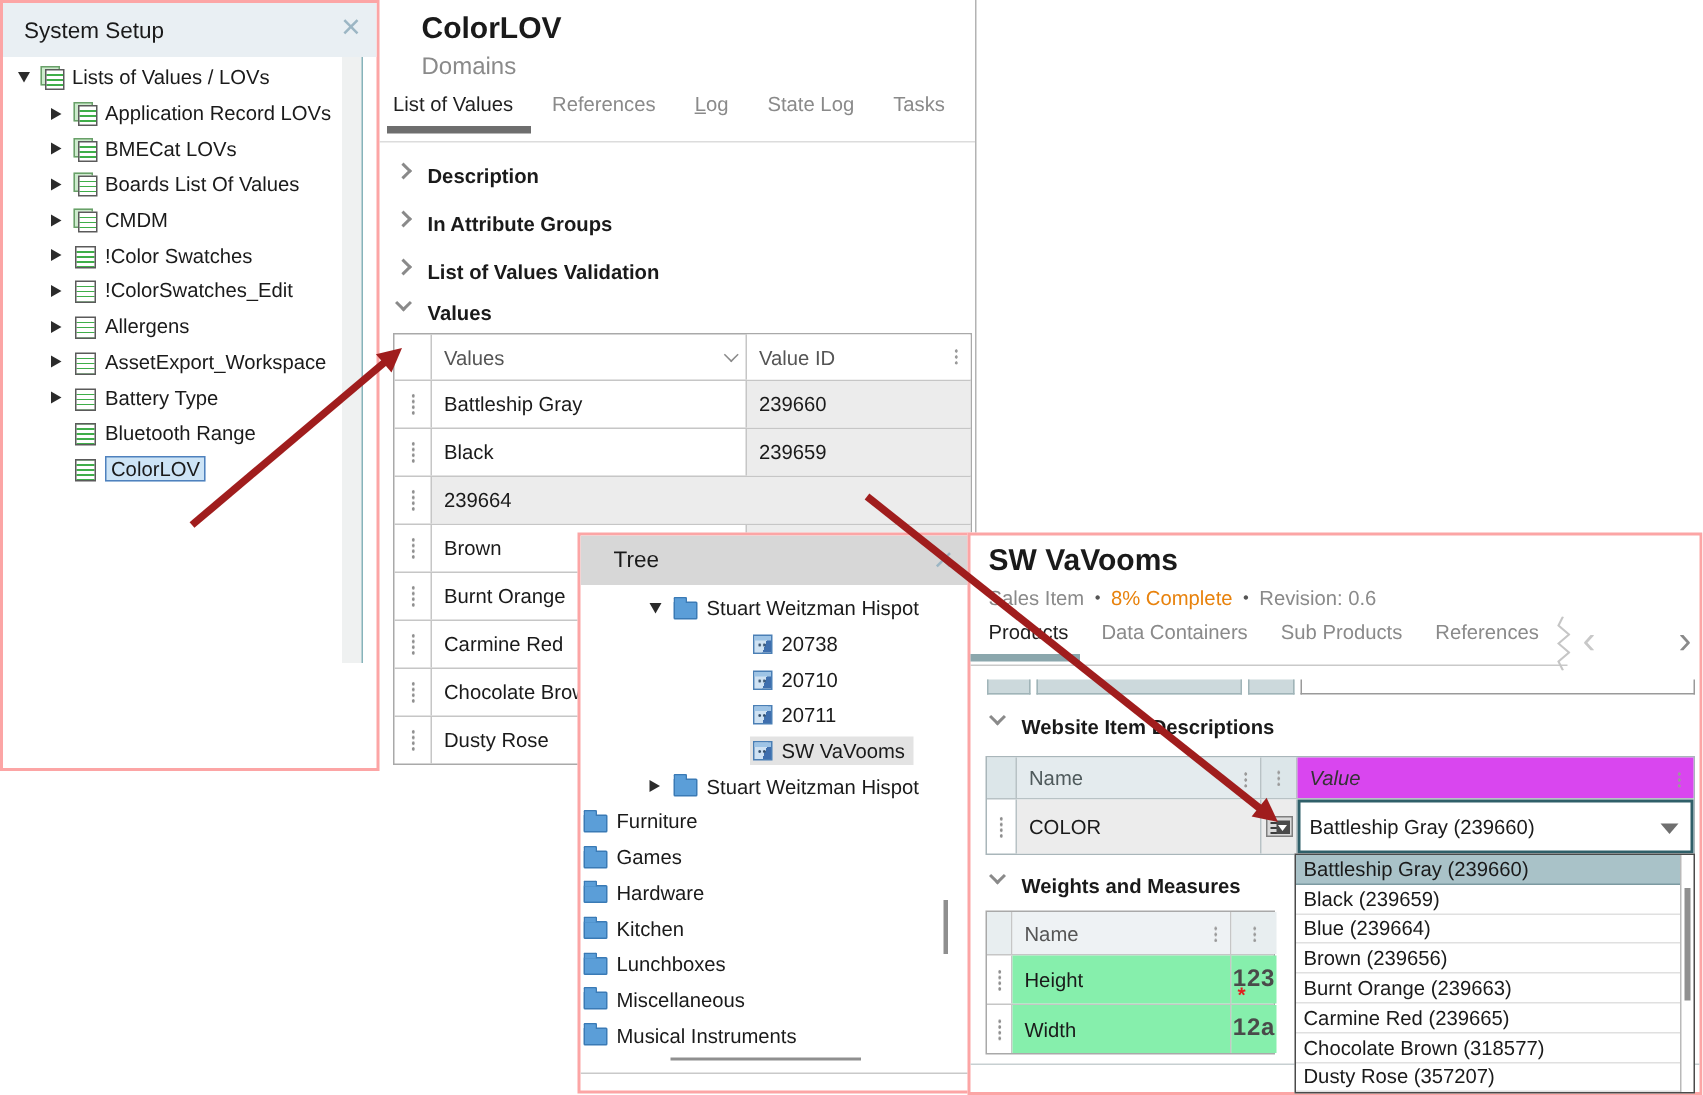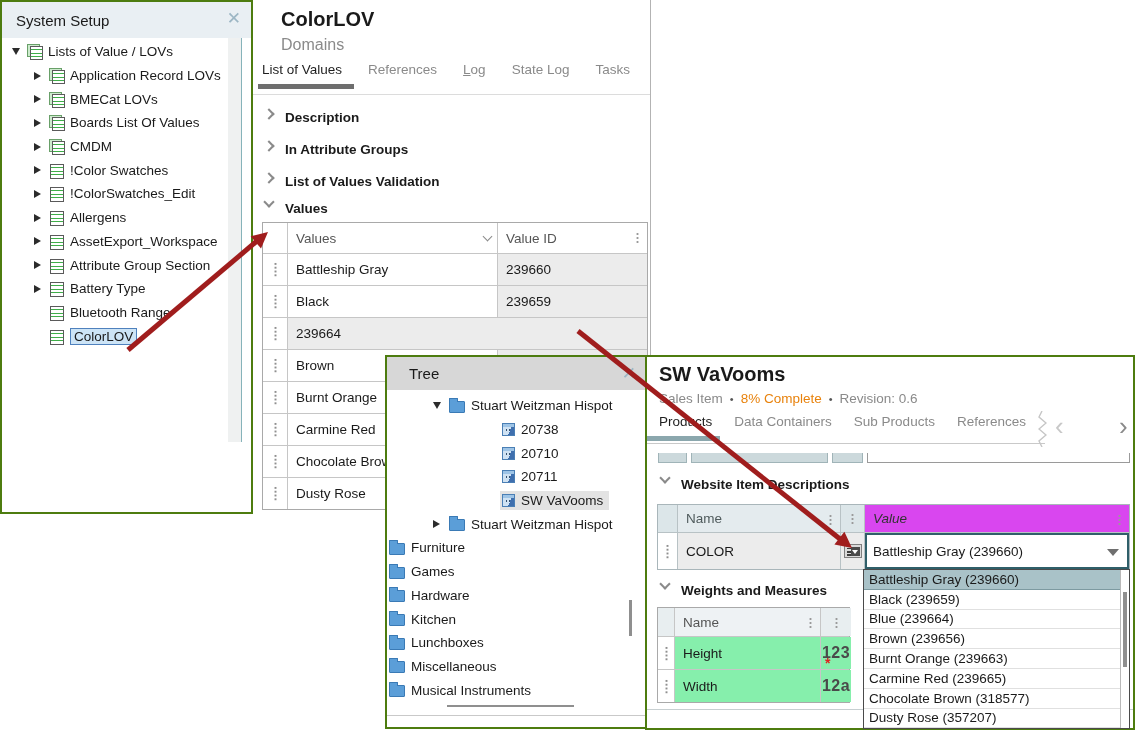--- a/index.html
+++ b/index.html
@@ -2,21 +2,21 @@
 <html><head>
 <meta charset="utf-8">
 <style>
   * { box-sizing: border-box; margin: 0; padding: 0; }
   body { background:#fff; font-family:"Liberation Sans", sans-serif; }
   .canvas { position:relative; width:1135px; height:730px; background:#fff; overflow:hidden;
             color:#1a1a1a; font-size:13.5px; }
 
   
   .panel { position:absolute; background:#fff; }
-  .hard-border { border:2px solid #4d7c0f;padding-left:24px; }
+  .hard-border { border:2px solid #fca5a5;padding-left:24px; }
   .close-x { position:absolute; top:8px; right:10px; color:#9cb6c4; font-size:17px; line-height:1; cursor:default; }
   .dots { width:3px; height:15px; flex:none;
           background-image:radial-gradient(circle,#8f8f8f 1px, rgba(0,0,0,0) 1.2px);
           background-size:3px 3.8px; background-position:center top; background-repeat:repeat-y; }
   .mdots { width:3px; height:11px; flex:none;
           background-image:radial-gradient(circle,#9a9a9a 1px, rgba(0,0,0,0) 1.2px);
           background-size:3px 4px; background-position:center top; background-repeat:repeat-y; }
   .chev { display:inline-block; width:8px; height:8px; border-right:2px solid #8a8a8a; border-bottom:2px solid #8a8a8a; flex:none; }
   .chev.right { transform:rotate(-45deg); }
   .chev.down  { transform:rotate(45deg); margin-top:-3px; }
@@ -271,21 +271,21 @@
       <span>System Setup</span>
     </div>
     <span class="close-x">✕</span>
     <div class="scrolltrack"></div>
     <div class="ss-rows">
       <div class="ss-row lvl0">
         <span class="exp">
             <span class="tri-d"></span>
           </span>
         <span class="ic lov-cat"></span>
-        <span>Lists of Value / LOVs</span>
+        <span>Lists of Values / LOVs</span>
       </div>
       <div class="ss-row lvl1">
         <span class="exp">
             <span class="tri-r"></span>
           </span>
         <span class="ic lov-cat"></span>
         <span>Application Record LOVs</span>
       </div>
       <div class="ss-row lvl1">
         <span class="exp">
@@ -328,27 +328,20 @@
           </span>
         <span class="ic lov-list"></span>
         <span>Allergens</span>
       </div>
       <div class="ss-row lvl1">
         <span class="exp">
             <span class="tri-r"></span>
           </span>
         <span class="ic lov-list"></span>
         <span>AssetExport_Workspace</span>
-      </div>
-      <div class="ss-row lvl1">
-        <span class="exp">
-            <span class="tri-r"></span>
-          </span>
-        <span class="ic lov-list"></span>
-        <span>Attribute Group Section</span>
       </div>
       <div class="ss-row lvl1">
         <span class="exp">
             <span class="tri-r"></span>
           </span>
         <span class="ic lov-list"></span>
         <span>Battery Type</span>
       </div>
       <div class="ss-row lvl1ne">
         <span class="ic lov-list"></span>

